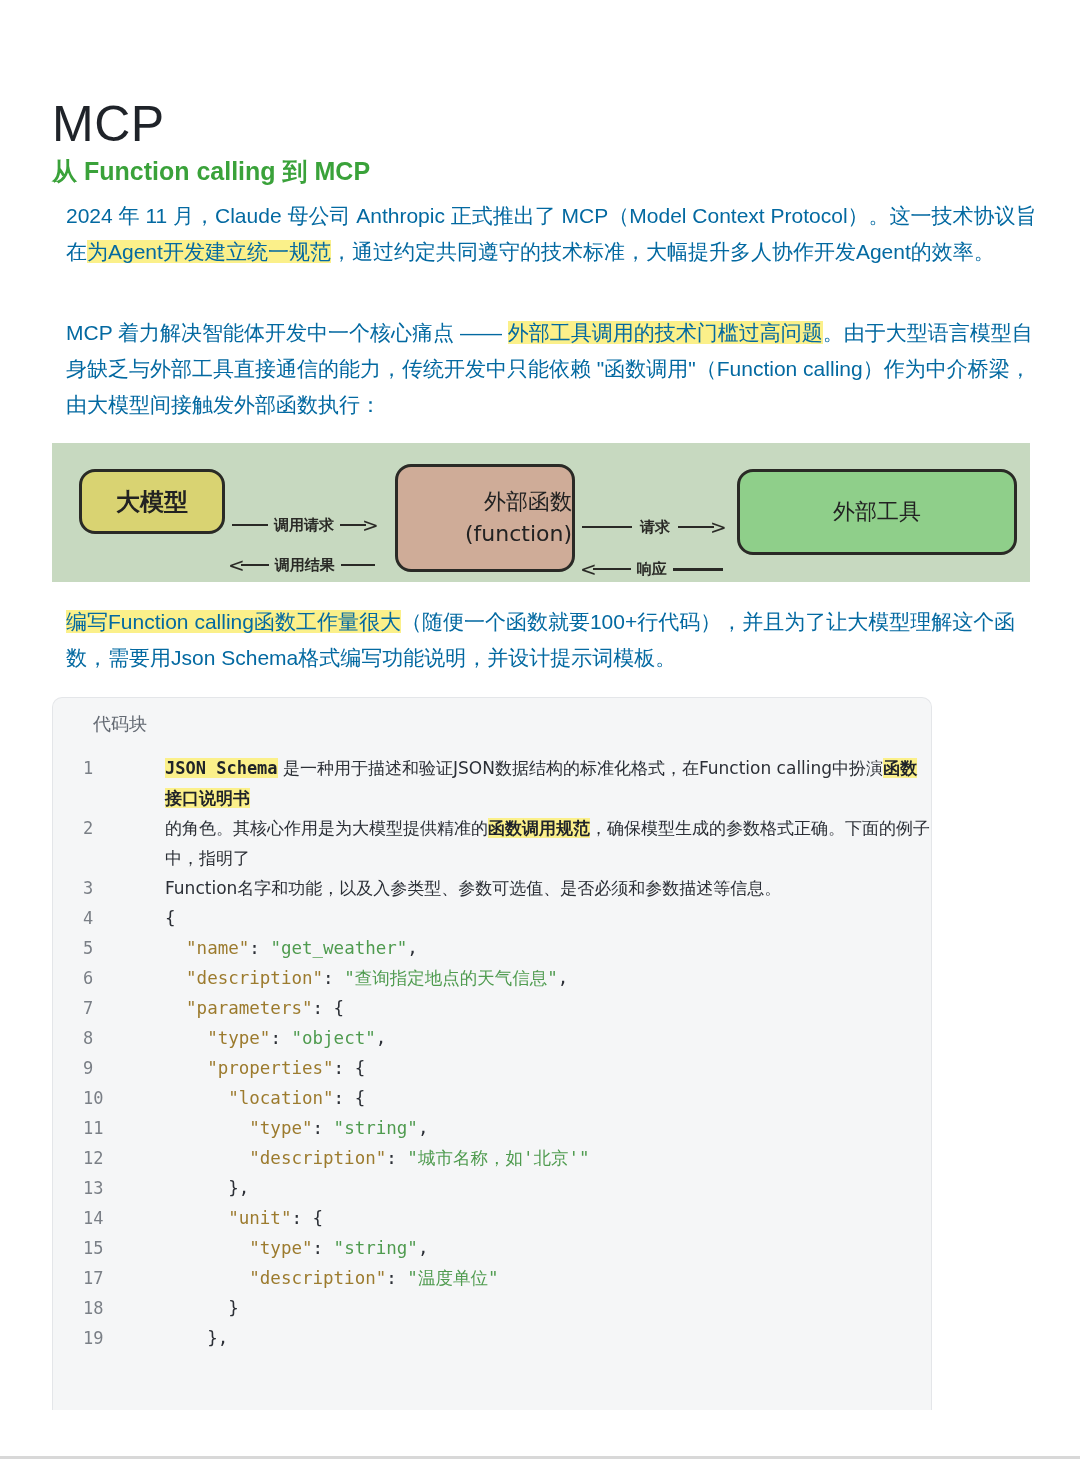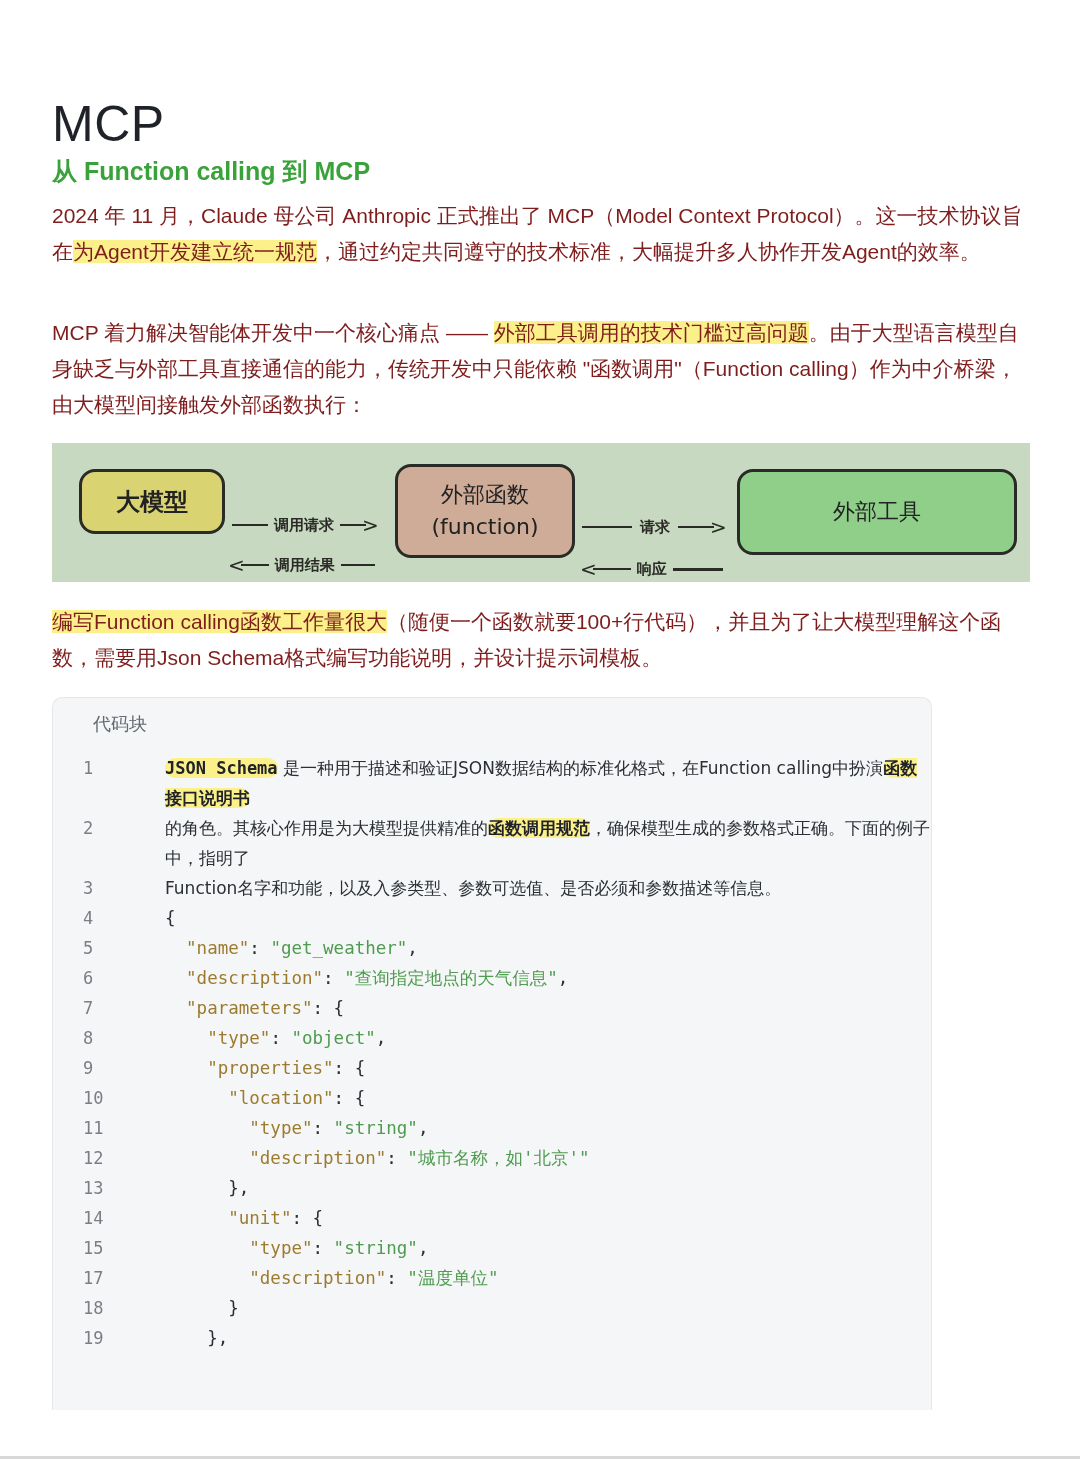--- a/index.html
+++ b/index.html
@@ -10,40 +10,40 @@
     position: absolute; left: 52px; top: 58px;
     font-size: 50px; font-weight: 400; color: #1f2329; letter-spacing: 0.5px;
     line-height: 60px;
     margin-top: 36px;
   }
   .section-title {
     position: absolute; left: 52px; top: 154px;
     font-size: 25px; color: #3aa23a; line-height: 34px;
   }
   .para {
-    position: absolute; left: 52px; width: 980px;
-    font-size: 21px; line-height: 36px; color: #7f1d1d;
+    position: absolute; left: 66px; width: 980px;
+    font-size: 21px; line-height: 36px; color: #0369a1;
   }
   .p1 { top: 198px; }
   .p2 { top: 315px; }
   .p3 { top: 604px; }
   .hl { background: #fbf08a; }
 
   
   .diagram {
     position: absolute; left: 52px; top: 443px; width: 978px; height: 139px;
     background: #c7d9c0;
   }
   .dbox {
     position: absolute; border: 3px solid #2a2a26; border-radius: 16px;
     display: flex; flex-direction: column; align-items: center; justify-content: center;
     font-family: "DejaVu Sans", sans-serif; color: #222; text-align: center;
   }
   .box-llm { left: 27px; top: 26px; width: 146px; height: 65px; background: #d9d372; font-size: 24px; font-weight: bold; }
-  .box-func { left: 343px; top: 21px; width: 180px; height: 94px; background: #cfac98; font-size: 22px; line-height: 32px; }
+  .box-func { left: 343px; top: 21px; width: 180px; height: 108px; background: #cfac98; font-size: 22px; line-height: 32px; align-items: flex-end; }
   .box-tool { left: 685px; top: 26px; width: 280px; height: 86px; background: #8fcf8a; font-size: 22px; line-height: 34px; }
   .arrow {
     position: absolute; font-family: "DejaVu Sans", sans-serif; font-size: 15px; font-weight: bold;
     color: #2a2a26; display: flex; align-items: center; white-space: nowrap; margin-top: 34px;
   }
   .arrow .line { display: inline-block; height: 2px; background: #2a2a26; }
   .arrow .head-r { font-size: 20px; font-weight: normal; margin-left: -4px; }
   .arrow .head-l { font-size: 20px; font-weight: normal; margin-right: -4px; }
   .a1 { left: 180px; top: 36px; }
   .a2 { left: 176px; top: 76px; }
@@ -61,21 +61,21 @@
   }
   .code-lines { position: absolute; left: 0; top: 55px; width: 100%; }
   .cline { display: flex; font-family: "DejaVu Sans Mono", "Liberation Mono", monospace; font-size: 17.5px; line-height: 30px; color: #2b2f36; }
   .lnum { width: 80px; flex: none; text-align: right; padding-right: 0; color: #7a7f86; font-size: 17px; }
   .lnum-inner { display: inline-block; width: 50px; text-align: left; }
   .ltext { padding-left: 32px; width: 880px; white-space: pre-wrap; }
   .ltext.wrap { white-space: normal; }
   .k { color: #9c7b2e; }
   .s { color: #4f9b4f; }
   .p { color: #2b2f36; }
-  .hlb { background: #fbf08a; font-weight: bold; color: #1f2329; border-radius: 10px; }
+  .hlb { background: #fbf08a; font-weight: bold; color: #1f2329; }
   .cn { font-family: "DejaVu Sans", sans-serif; font-size: 17px; }
 
   .bottom-line {
     position: absolute; left: 0; top: 1456px; width: 1080px; height: 3px; background: #d8d8d8;
   }
 </style>
 </head>
 <body>
 
 <h1 class="page-title">MCP</h1>

